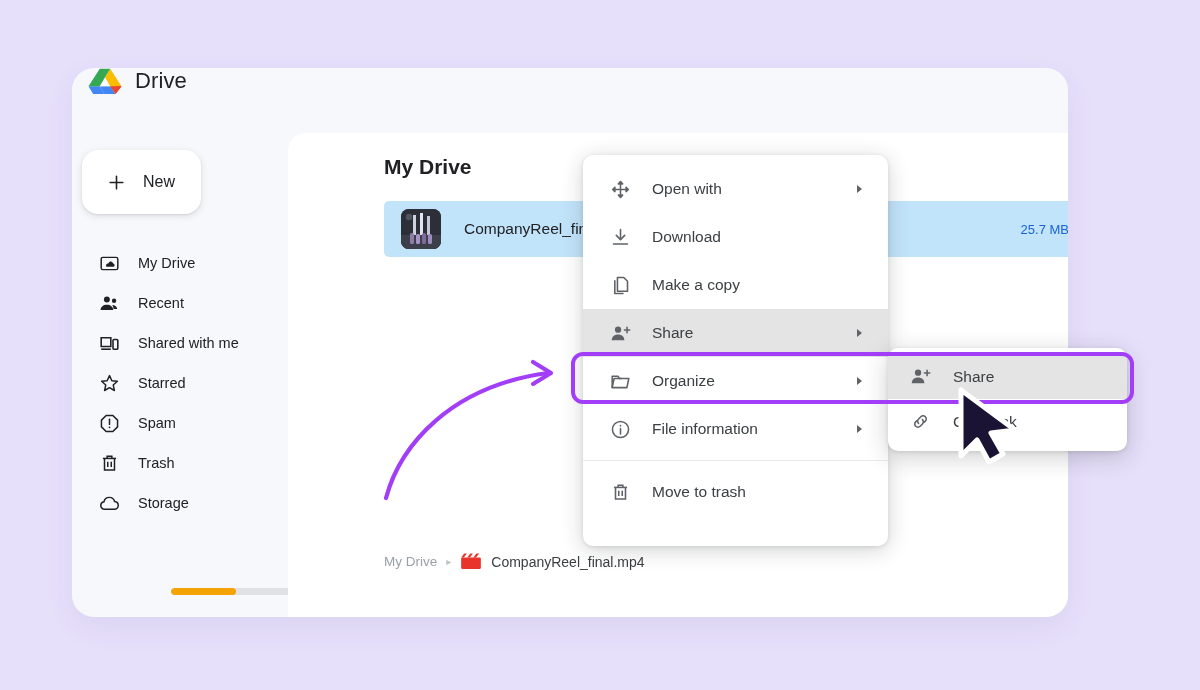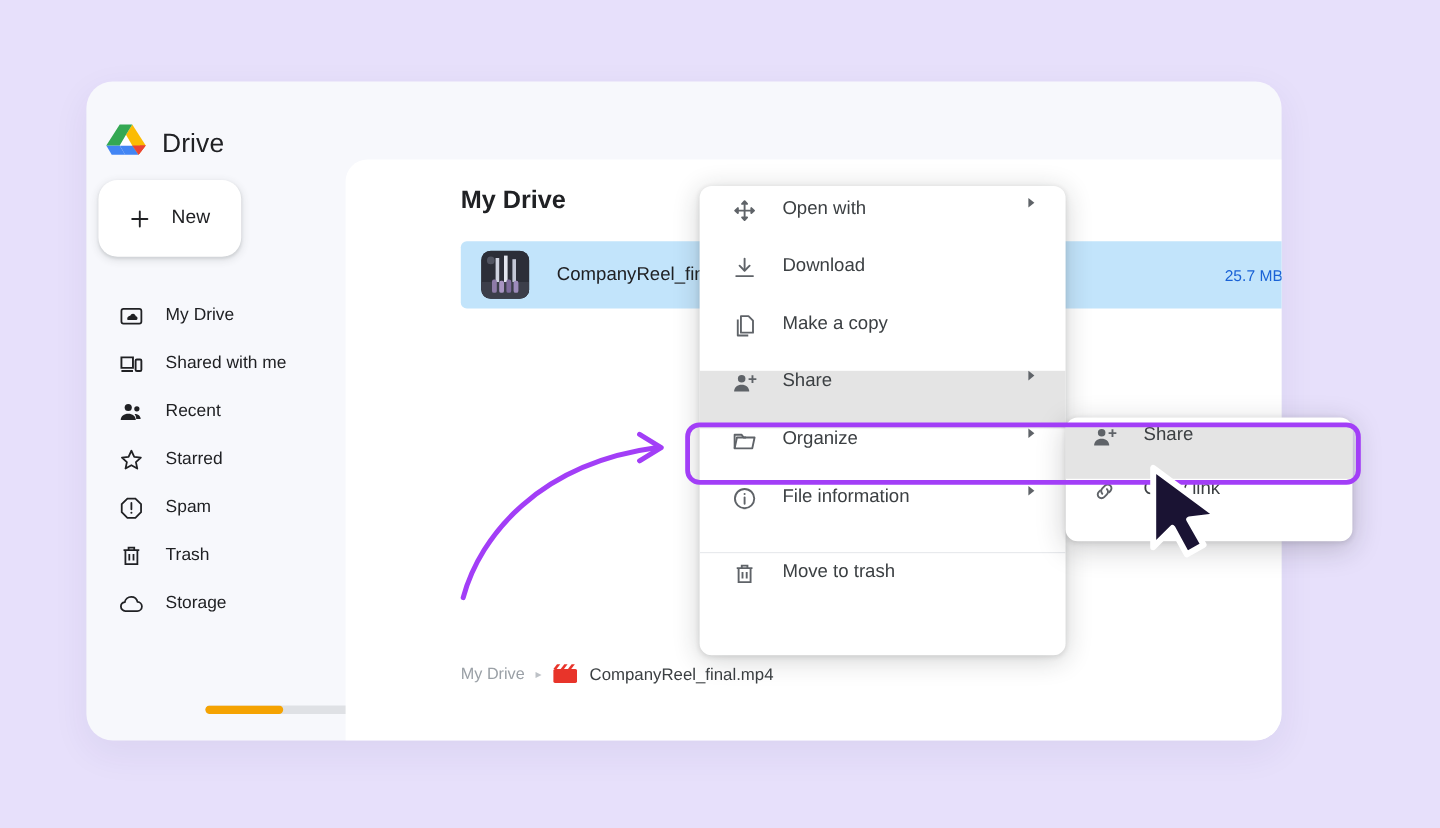--- a/index.html
+++ b/index.html
@@ -17,21 +17,21 @@
     width: 996px; height: 549px;
     background: #f7f8fc;
     border-radius: 22px;
     box-shadow: 0 10px 30px rgba(60,40,120,.07);
     overflow: hidden;
   }
 
   
   .app-header {
     position: absolute; left: 0; top: 0; width: 996px; height: 65px;
-    display: flex; align-items: flex-end; padding-left: 16px;
+    display: flex; align-items: flex-start; padding-left: 16px;
   }
   .drive-logo { width: 34px; height: 30px; flex: 0 0 auto; }
   .app-title { font-size: 22px; color: #202124; margin-left: 13px; letter-spacing: .1px; }
 
   
   .sidebar { position: absolute; left: 0; top: 65px; width: 216px; bottom: 0; }
   .new-btn {
     position: absolute; left: 10px; top: 17px;
     width: 119px; height: 64px;
     background: #ffffff; border-radius: 16px;
@@ -94,21 +94,21 @@
 
   
   .ctx-menu {
     position: absolute; left: 583px; top: 155px;
     width: 305px; height: 391px;
     background: #ffffff; border-radius: 10px;
     box-shadow: 0 4px 22px rgba(32,33,36,.20), 0 1px 4px rgba(32,33,36,.12);
     padding: 10px 0;
   }
   .ctx-item {
-    position: relative; display: flex; 
+    position: relative; display: flex; align-items: center;
     height: 48px; padding-left: 27px; cursor: pointer;
   }
   .ctx-item .ic { width: 21px; height: 21px; flex: 0 0 auto; color: #5f6368; }
   .ctx-item .lbl { font-size: 15.5px; color: #3c4043; margin-left: 21px; }
   .ctx-item .arrow {
     position: absolute; right: 26px; width: 0; height: 0;
     border-left: 5px solid #5f6368;
     border-top: 4.5px solid transparent; border-bottom: 4.5px solid transparent;
   }
   .ctx-item.active { background: #e4e4e4; }
@@ -178,39 +178,39 @@
             <svg viewBox="0 0 24 24" width="21" height="21" fill="none" stroke="#202124" stroke-width="1.7">
               <rect x="2.5" y="5" width="19" height="14" rx="2"></rect>
               <path d="M8 14.5 c0-1.6 1.3-2.9 2.9-2.9 .5-1.4 2-2.2 3.4-1.7 1 .3 1.7 1.2 1.9 2.2 1.1.2 1.8 1.2 1.6 2.3-.1.6-.5 1-1 1.3H8.3z" fill="#202124" stroke="none"></path>
             </svg>
           </span>
           <span class="lbl">My Drive</span>
         </div>
 
         <div class="nav-item">
           <span class="ic">
-            <svg viewBox="0 0 24 24" width="21" height="21" fill="none" stroke="#202124" stroke-width="1.8">
-              <path d="M2.5 5.5 h11 v10 h-11 z"></path>
-              <path d="M2.5 18.5 h11"></path>
-              <rect x="16" y="7.5" width="5.5" height="11" rx="1.2"></rect>
-            </svg>
-          </span>
-          <span class="lbl">Shared with me</span>
-        </div>
-
-        <div class="nav-item">
-          <span class="ic">
             <svg viewBox="0 0 24 24" width="21" height="21" fill="#202124">
               <circle cx="9" cy="7.5" r="3.4"></circle>
               <path d="M1.8 19.5 c0-3.7 3.2-6 7.2-6 s7.2 2.3 7.2 6 z"></path>
               <circle cx="17.2" cy="8.8" r="2.5"></circle>
               <path d="M15 13.8 c3.3 0 5.8 1.9 5.8 4.6 h-4.2 c0-1.9-.7-3.4-1.6-4.6z"></path>
             </svg>
           </span>
           <span class="lbl">Recent</span>
+        </div>
+
+        <div class="nav-item">
+          <span class="ic">
+            <svg viewBox="0 0 24 24" width="21" height="21" fill="none" stroke="#202124" stroke-width="1.8">
+              <path d="M2.5 5.5 h11 v10 h-11 z"></path>
+              <path d="M2.5 18.5 h11"></path>
+              <rect x="16" y="7.5" width="5.5" height="11" rx="1.2"></rect>
+            </svg>
+          </span>
+          <span class="lbl">Shared with me</span>
         </div>
 
         <div class="nav-item">
           <span class="ic">
             <svg viewBox="0 0 24 24" width="21" height="21" fill="none" stroke="#202124" stroke-width="1.7" stroke-linejoin="round">
               <path d="M12 3 l2.7 5.8 6.3.7 -4.7 4.3 1.3 6.2 -5.6-3.2 -5.6 3.2 1.3-6.2 -4.7-4.3 6.3-.7z"></path>
             </svg>
           </span>
           <span class="lbl">Starred</span>
         </div>

